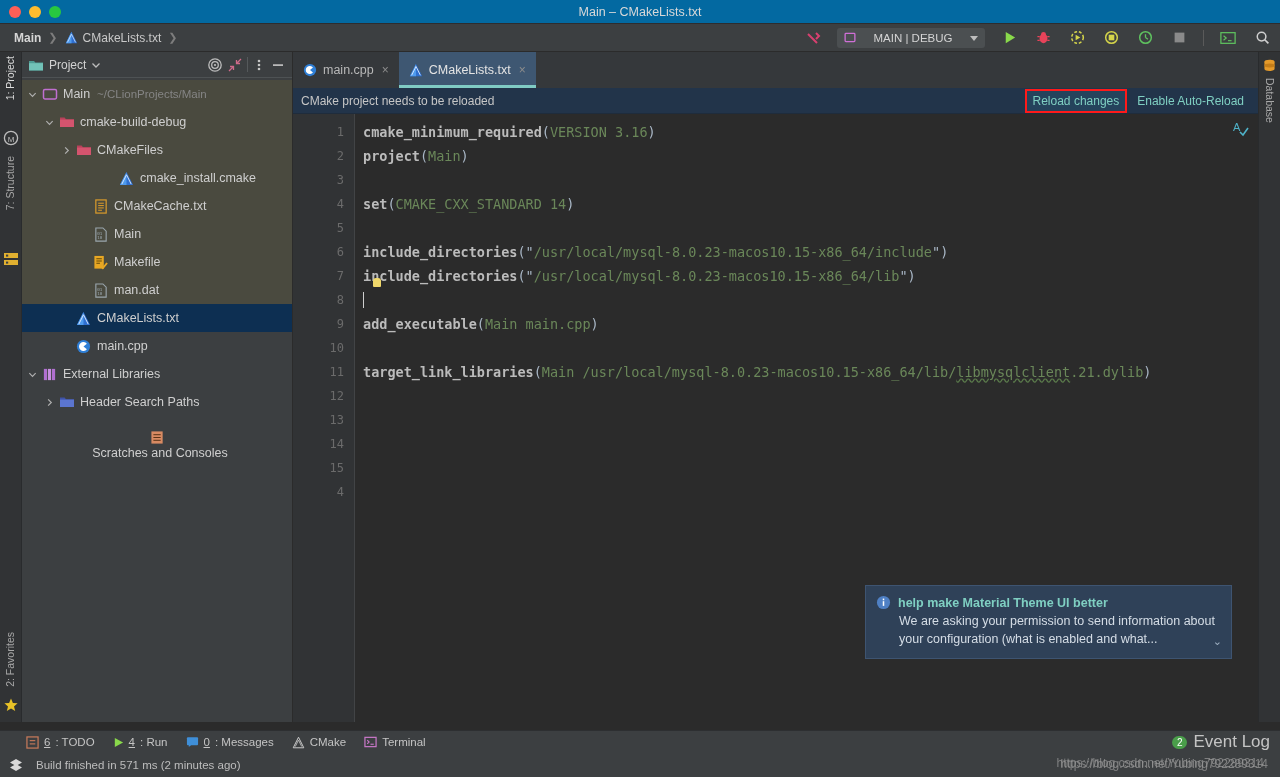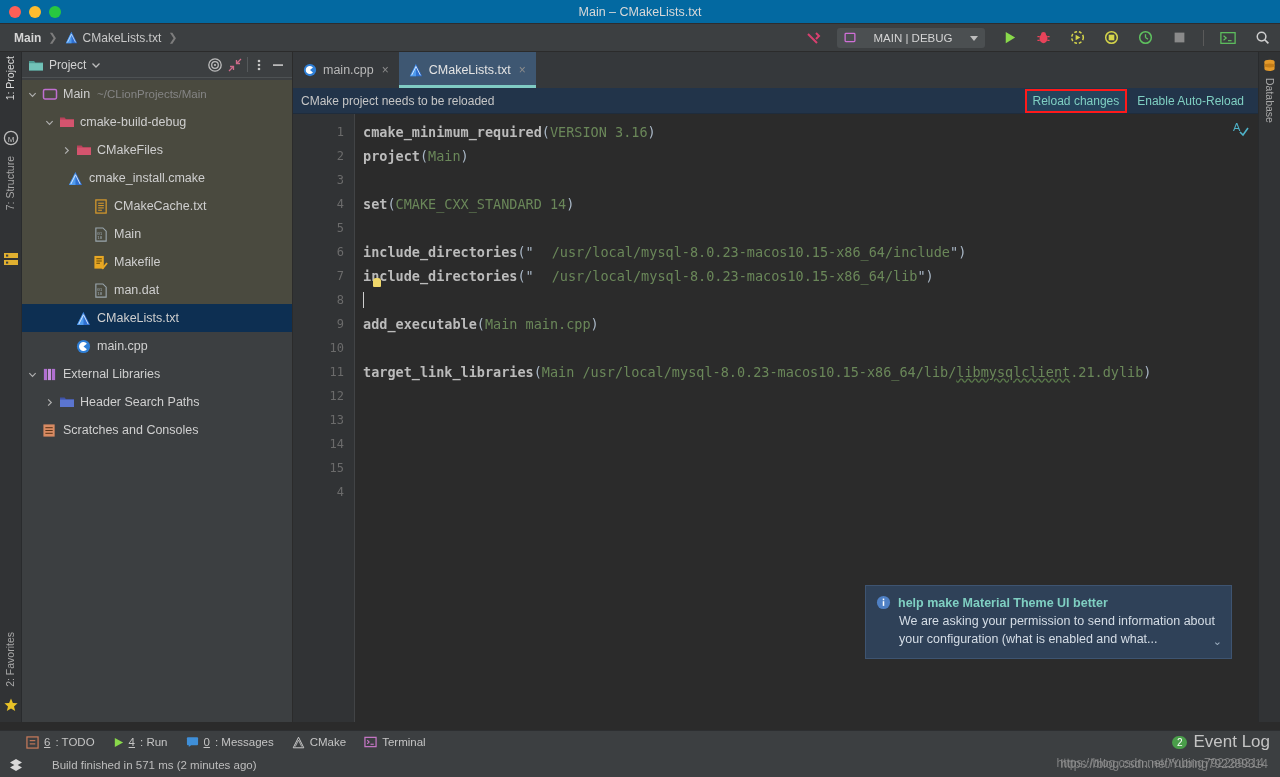--- a/index.html
+++ b/index.html
@@ -117,21 +117,21 @@
   }
   .gutter div { height: 24px; line-height: 24px; padding-right: 10px; }
   .code {
     flex: 1; padding-top: 6px; padding-left: 8px;
     font-family: "DejaVu Sans Mono", monospace; font-size: 13.5px; color: #a9b7c6;
     white-space: pre; position: relative;
   }
   .code .ln { height: 24px; line-height: 24px; }
   .kw { color: #bbbbbb; font-weight: bold; }
   .var { color: #6a8759; }
-  .str { color: #6a8759; margin-left: 18px; }
+  .str { color: #6a8759; }
   .num { color: #6a8759; }
   .paren { color: #a9b7c6; }
   .wavy { text-decoration: underline; text-decoration-style: wavy; text-decoration-color: #5a7a4a; }
   .caret { display:inline-block; width: 1px; height: 16px; background: #cfcfcf; vertical-align: -3px; }
   .bulb { position: absolute; left: -13px; top: 8px; width: 8px; height: 9px;
           background: #f0d86b; border-radius: 3px 3px 1px 1px; }
 
   .inspectbadge { position: absolute; right: 8px; top: 6px; width: 18px; height: 18px; }
 
   
@@ -152,21 +152,21 @@
   }
   .bitem { display: flex; align-items: center; gap: 5px; font-size: 11.5px; color: #c4c4c4; }
   .bitem .u { text-decoration: underline; }
   .bright { margin-left: auto; display: flex; align-items: center; gap: 6px; padding-right: 10px; }
   .cbadge {
     background: #4a9e4a; color: #fff; font-size: 10px; border-radius: 7px;
     padding: 0 5px; line-height: 13px; height: 13px; display:inline-block;
   }
   .statusbar {
     position: absolute; left: 0; bottom: 0; width: 1280px; height: 24px;
-    background: #3c3f41; display: flex; align-items: center; padding-left: 8px; gap: 28px;
+    background: #3c3f41; display: flex; align-items: center; padding-left: 8px; gap: 12px;
   }
   .statusbar .msg { font-size: 11.5px; color: #bdbdbd; }
   .watermark {
     position: absolute; right: 12px; bottom: 6px;
     font-size: 12px; color: #8e8e8e; opacity: .85; white-space: nowrap;
   }
   .wm2 { position: absolute; right: 16px; bottom: 7px; font-size: 12px; color: #9a9a9a; opacity:.7; }
   svg { display: block; }
 </style>
 </head>
@@ -391,21 +391,21 @@
           <span class="ic">
             <span style="display: inline-flex;">
               <svg width="16" height="14" viewBox="0 0 16 14">
                 <path d="M1 2.5 H5.6 L7 4.2 H15 V12 H1 Z" fill="#b8415a"></path>
                 <rect x="1" y="4.6" width="14" height="7.4" fill="#d4546e"></rect>
               </svg>
             </span>
           </span>
           <span>CMakeFiles</span>
         </div>
-        <div class="row hl-path" style="padding-left: 32px;">
+        <div class="row hl-path" style="padding-left: 83px;">
           <span class="arr"></span>
           <span class="ic">
             <span style="display: inline-flex;">
               <svg width="15" height="15" viewBox="0 0 16 16">
                 <polygon points="8,1 15,15 1,15" fill="#2f6fd0"></polygon>
                 <polygon points="8,1 8,15 1,15" fill="#4f9bee"></polygon>
                 <polyline points="3,14 8,4 13,14" fill="none" stroke="#dbe9fb" stroke-width="1"></polyline>
               </svg>
             </span>
           </span>
@@ -518,21 +518,21 @@
           <span class="ic">
             <span style="display: inline-flex;">
               <svg width="16" height="14" viewBox="0 0 16 14">
                 <path d="M1 2.5 H5.6 L7 4.2 H15 V12 H1 Z" fill="#3f53a8"></path>
                 <rect x="1" y="4.6" width="14" height="7.4" fill="#5b75cf"></rect>
               </svg>
             </span>
           </span>
           <span>Header Search Paths</span>
         </div>
-        <div class="row" style="padding-left: 6px;">
+        <div class="row" style="padding-left: 6px; flex-direction: column;">
           <span class="arr"></span>
           <span class="ic">
             <span style="display: inline-flex;">
               <svg width="15" height="15" viewBox="0 0 16 16">
                 <rect x="1.5" y="1.5" width="12" height="13" fill="#d88a62"></rect>
                 <line x1="3.6" y1="5" x2="11.4" y2="5" stroke="#5c3417" stroke-width="1.1"></line>
                 <line x1="3.6" y1="8" x2="11.4" y2="8" stroke="#5c3417" stroke-width="1.1"></line>
                 <line x1="3.6" y1="11" x2="11.4" y2="11" stroke="#5c3417" stroke-width="1.1"></line>
               </svg>
             </span>

